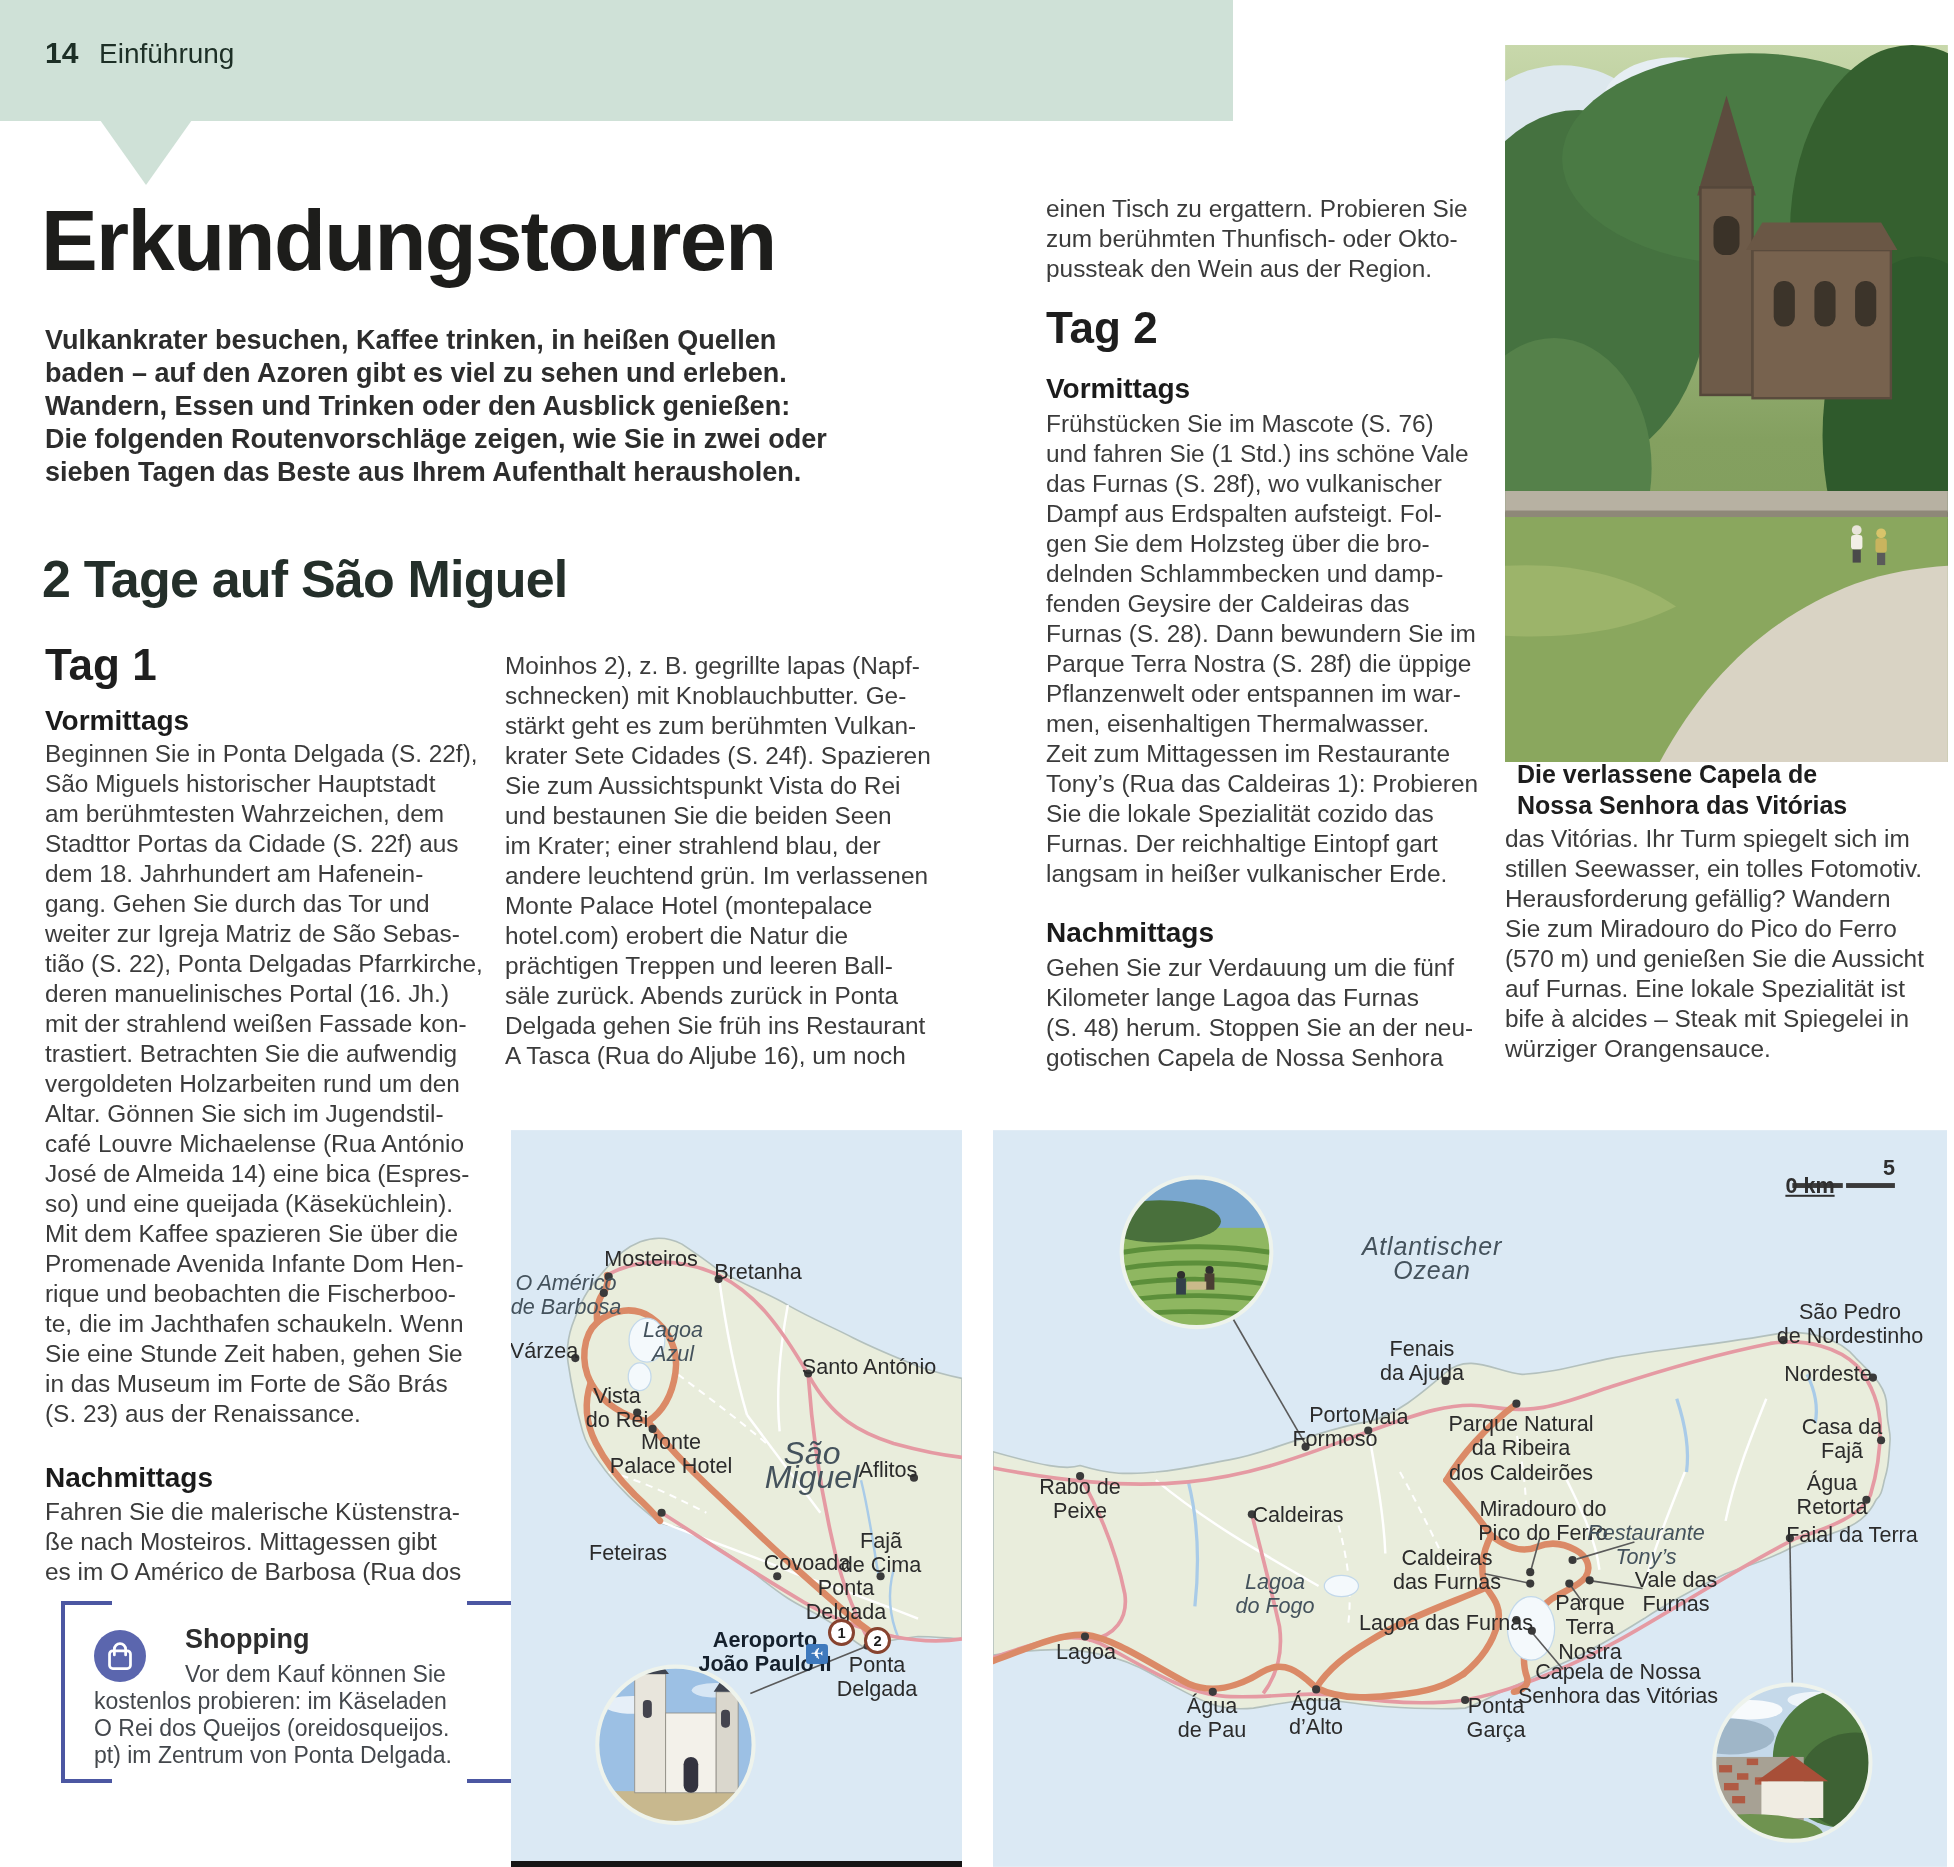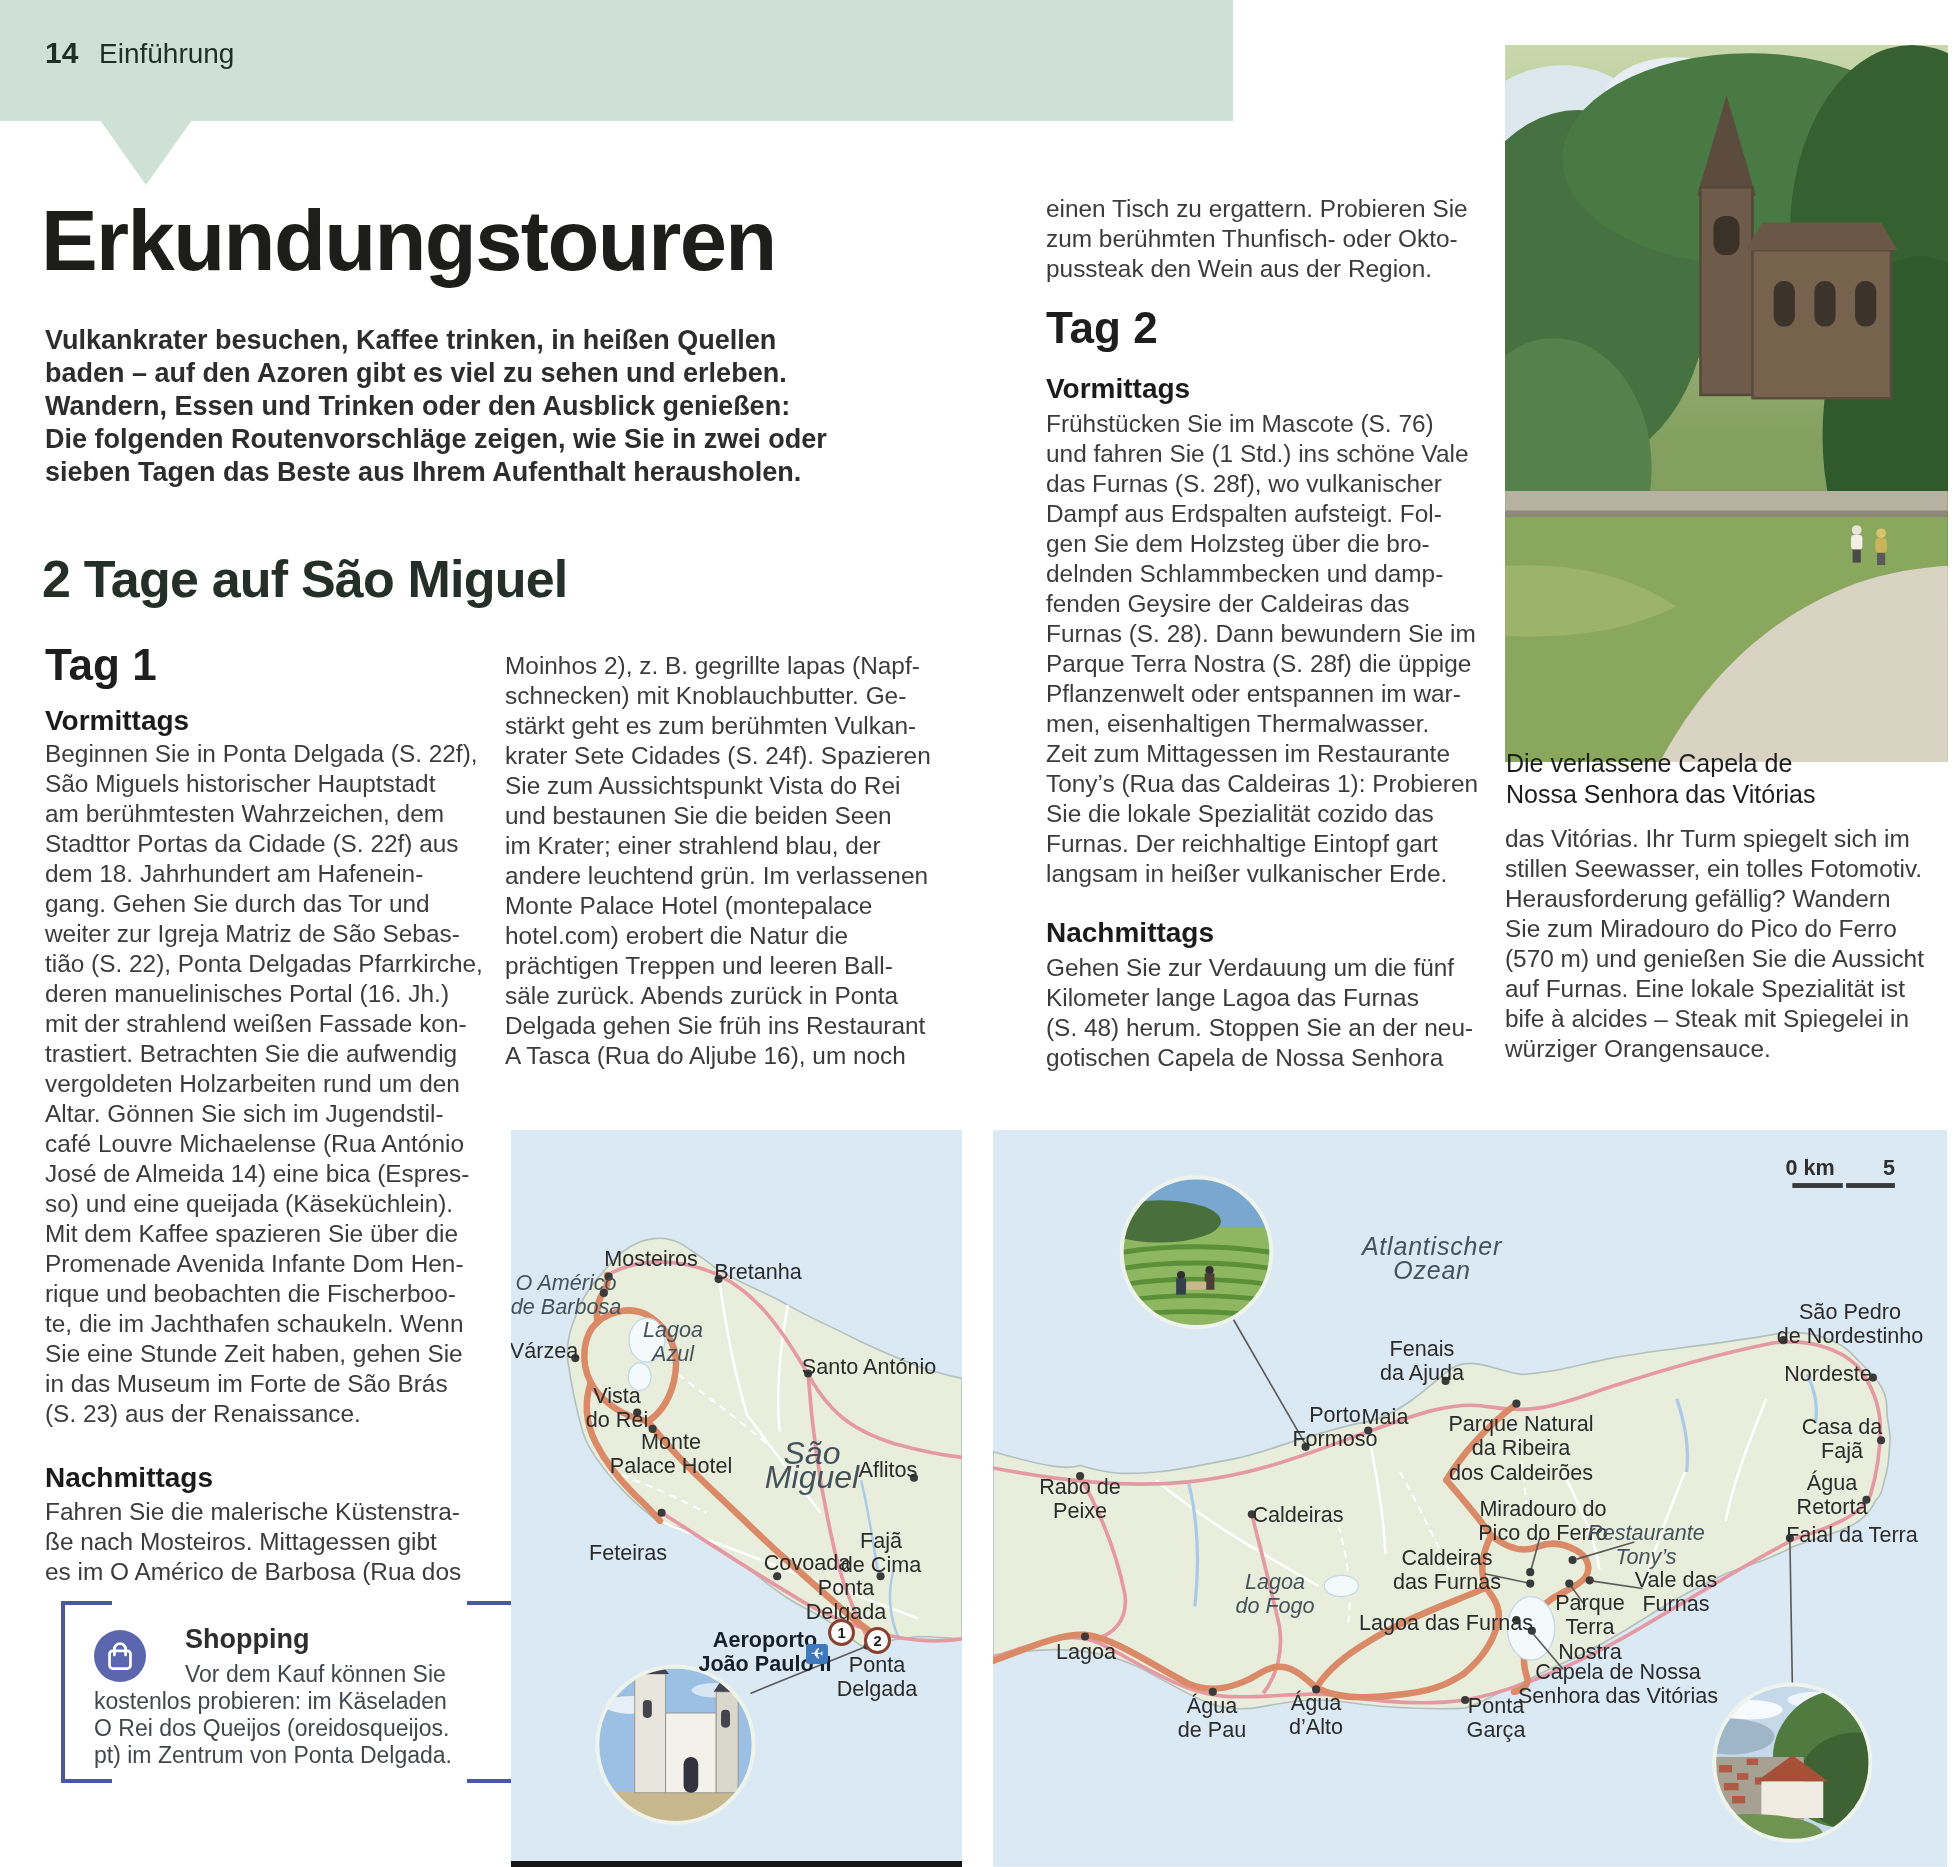--- a/index.html
+++ b/index.html
@@ -20,22 +20,22 @@
   .intro{position:absolute;left:45px;top:324px;margin:0;width:945px;font-size:27px;
          line-height:33px;font-weight:700;color:#2d2d2d;white-space:pre-line;}
   .section{position:absolute;left:42px;top:549px;margin:0;font-size:52px;font-weight:700;
          color:#242f2a;letter-spacing:-0.8px;}
   .day{position:absolute;margin:0;font-size:44px;font-weight:800;color:#1e1e1e;}
   .sub{position:absolute;margin:0;font-size:28px;font-weight:700;color:#1b1b1b;}
   .body{position:absolute;margin:0;font-size:24.4px;line-height:30px;color:#3b3b3b;white-space:pre-line;}
 
   
   .photo{position:absolute;left:1505px;top:45px;width:443px;height:717px;overflow:hidden;}
-  .caption{position:absolute;left:1505px;top:747px;margin:1px;font-size:25px;line-height:31px;
-           font-weight:400;color:#1d1d1d;white-space:pre-line;}
+  .caption{position:absolute;left:1505px;top:747px;margin:12px;font-size:25px;line-height:31px;
+           font-weight:700;color:#1d1d1d;white-space:pre-line;}
 
   
   .shopbox{position:absolute;left:61px;top:1601px;width:457px;height:182px;}
   .bracket{position:absolute;top:0;bottom:0;width:47px;}
   .bracket.l{left:0;border-left:4.1px solid #4c57a2;border-top:4.1px solid #4c57a2;border-bottom:4.1px solid #4c57a2;}
   .bracket.r{right:0;border-right:4.1px solid #4c57a2;border-top:4.1px solid #4c57a2;border-bottom:4.1px solid #4c57a2;}
   .shopicon{position:absolute;left:33px;top:29px;width:52px;height:52px;border-radius:50%;
             background:#5b66ae;display:flex;align-items:center;justify-content:center;}
   .shoptitle{position:absolute;left:124px;top:23px;margin:0;font-size:27px;font-weight:700;color:#2d2d2d;}
   .shoptext{position:absolute;left:33px;top:60px;right:21px;margin:0;font-size:23px;line-height:27px;
@@ -468,21 +468,21 @@
         </g>
         <polygon points="944,800 1020,800 1020,845 944,845" fill="#f0ece2"></polygon>
         <polygon points="938,800 1026,800 982,768" fill="#a84f38"></polygon>
         <ellipse cx="930" cy="866" rx="90" ry="26" fill="#6f9350"></ellipse>
       </g>
       <circle cx="982" cy="777" r="96" fill="none" stroke="#eef3ec" stroke-width="5"></circle>
     </svg>
 
     <div class="mlabel it oce" style="left:439px;top:128px;">Atlantischer
 Ozean</div>
-    <div class="mlabel scalelabel" style="left:817px;top:38px;">0 km</div>
+    <div class="mlabel scalelabel" style="left:817px;top:56px;text-decoration:underline;">0 km</div>
     <div class="mlabel scalelabel" style="left:896px;top:38px;">5</div>
     <div class="mlabel" style="left:429px;top:231px;">Fenais
 da Ajuda</div>
     <div class="mlabel" style="left:342px;top:297px;">Porto
 Formoso</div>
     <div class="mlabel" style="left:392px;top:287px;">Maia</div>
     <div class="mlabel" style="left:528px;top:319px;">Parque Natural
 da Ribeira
 dos Caldeirões</div>
     <div class="mlabel" style="left:857px;top:194px;">São Pedro

